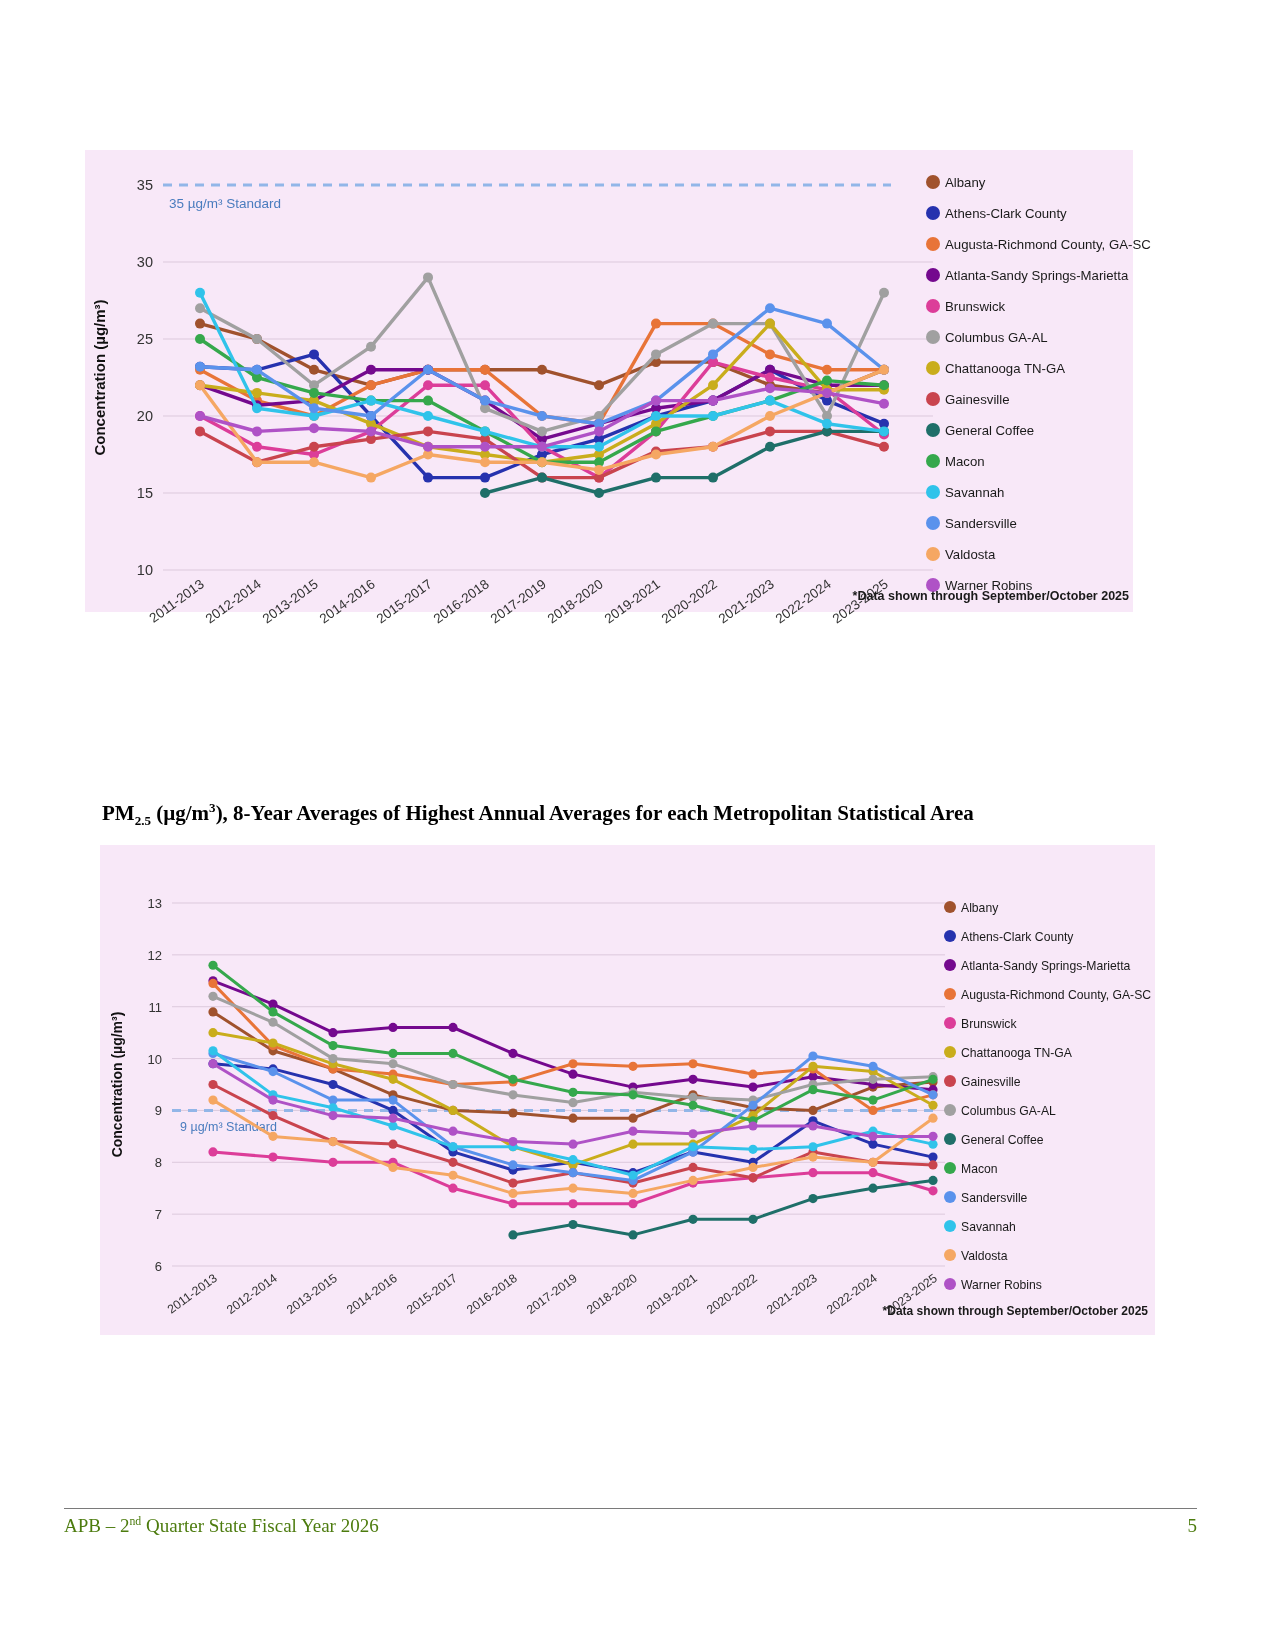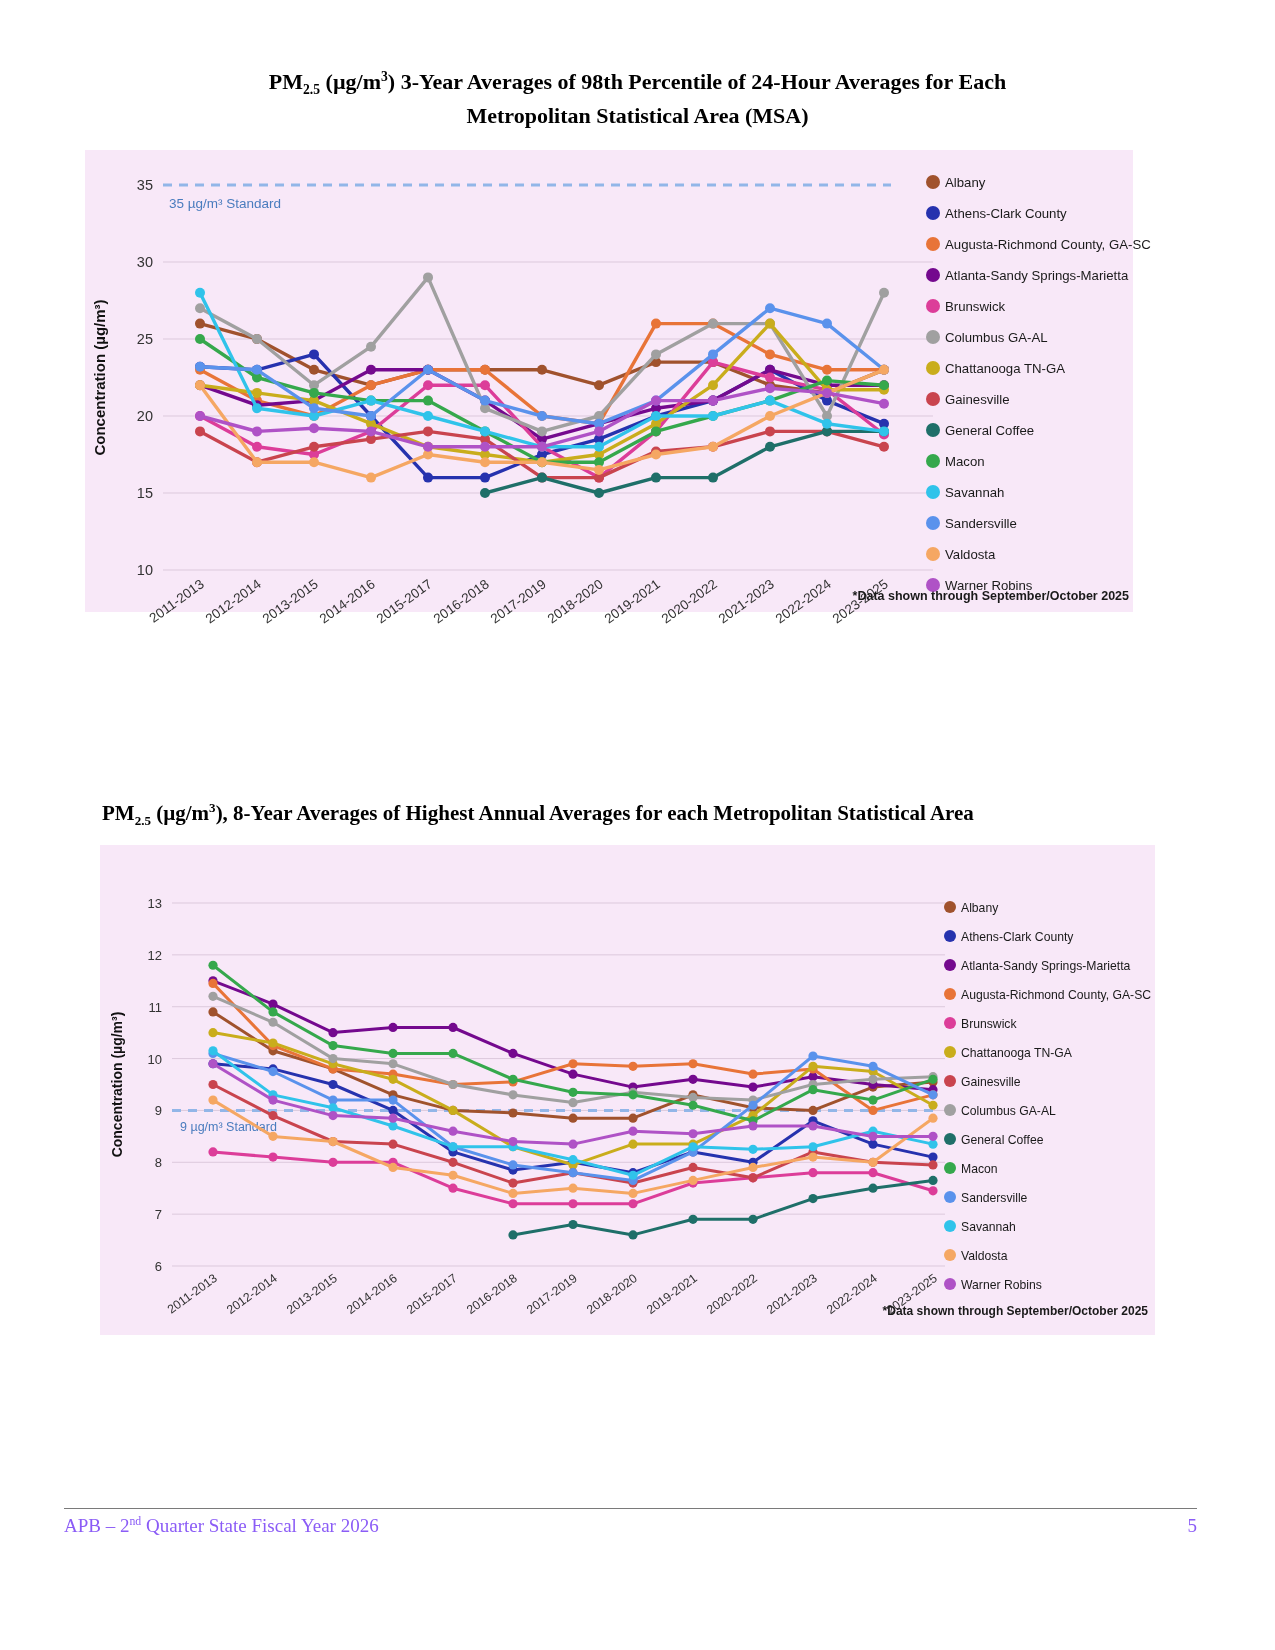--- a/index.html
+++ b/index.html
@@ -7,34 +7,30 @@
   .doc-title{position:absolute;left:0;right:0;text-align:center;font-family:"Liberation Serif",serif;font-weight:bold;color:#000;}
   #title1{top:66px;font-size:22px;line-height:1.45;}
   #title2{top:800px;text-align:left;left:102px;right:60px;font-size:21px;}
   .doc-title sub{font-size:0.62em;}
   .doc-title sup{font-size:0.62em;}
   .chart-box{position:absolute;background:#F8E8F8;}
   #chart1{left:85px;top:150px;width:1048px;height:462px;}
   #chart2{left:100px;top:845px;width:1055px;height:490px;}
   .chart-box svg{overflow:visible;display:block;}
   .footer-rule{position:absolute;left:64px;top:1508px;width:1133px;height:0;border-top:1.5px solid #7a7a7a;}
-  .footer{position:absolute;left:64px;top:1515px;width:1133px;font-family:"Liberation Serif",serif;font-size:19px;color:#8b5cf6;}
+  .footer{position:absolute;left:64px;top:1515px;width:1133px;font-family:"Liberation Serif",serif;font-size:19px;color:#4d7c0f;}
   .footer .fleft{float:left;}
   .footer .fright{float:right;}
   .footer sup{font-size:0.62em;}
 </style>
 </head>
 <body>
 
 <div class="page">
 
-  <div class="doc-title" id="title1">
-    <span>PM</span><sub>2.5</sub><span> (µg/m</span><sup>3</sup><span>) 3-Year Averages of 98th Percentile of 24-Hour Averages for Each</span><br>
-    <span>Metropolitan Statistical Area (MSA)</span>
-  </div>
 
   <div class="chart-box" id="chart1">
       <svg width="1048" height="462" viewBox="0 0 1048 462">
         <line x1="78" y1="420" x2="848" y2="420" stroke="#DCC9DC" stroke-width="1"></line>
         <text x="68" y="425" text-anchor="end" font-size="14.5" fill="#333" font-family="&quot;Liberation Sans&quot;,sans-serif">10</text>
         <line x1="78" y1="343" x2="848" y2="343" stroke="#DCC9DC" stroke-width="1"></line>
         <text x="68" y="348" text-anchor="end" font-size="14.5" fill="#333" font-family="&quot;Liberation Sans&quot;,sans-serif">15</text>
         <line x1="78" y1="266" x2="848" y2="266" stroke="#DCC9DC" stroke-width="1"></line>
         <text x="68" y="271" text-anchor="end" font-size="14.5" fill="#333" font-family="&quot;Liberation Sans&quot;,sans-serif">20</text>
         <line x1="78" y1="189" x2="848" y2="189" stroke="#DCC9DC" stroke-width="1"></line>

